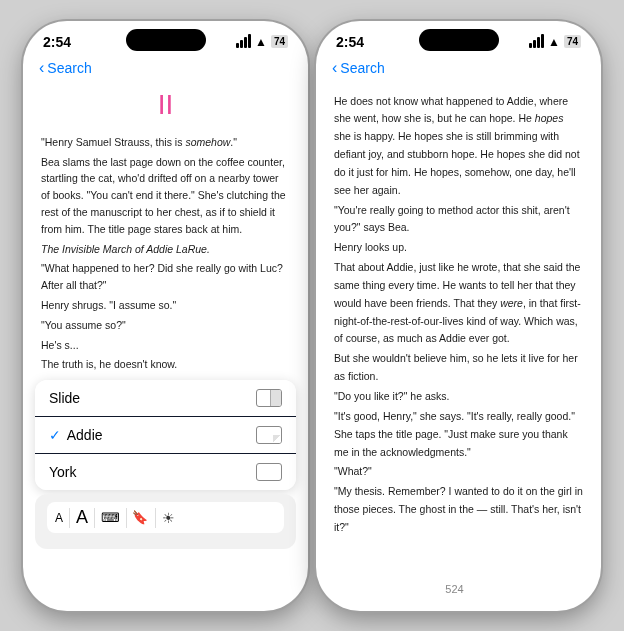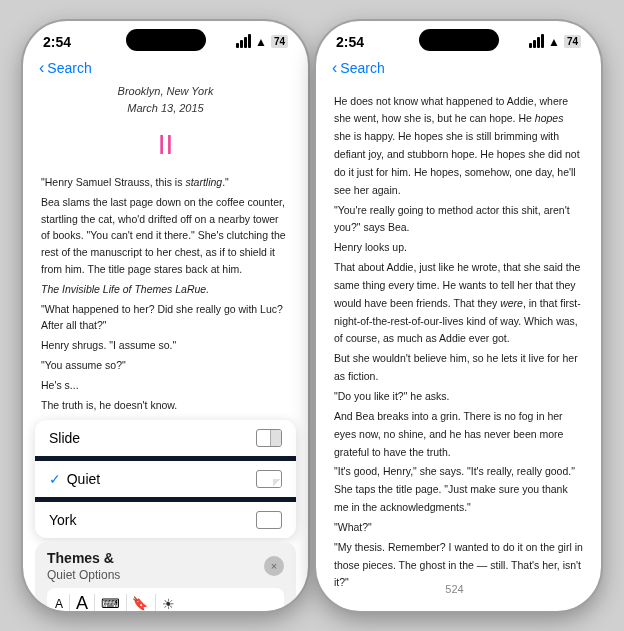--- a/index.html
+++ b/index.html
@@ -102,21 +102,21 @@
       padding: 0;
       box-shadow: 0 2px 12px rgba(0,0,0,0.15);
       overflow: hidden;
     }
     .slide-item {
       display: flex;
       align-items: center;
       justify-content: space-between;
       padding: 9px 14px;
       font-size: 14px;
-      border-bottom: 5px solid #0f172a;
+      border-bottom: 1px solid #0f172a;
     }
     .slide-item:last-child { border-bottom: none; }
     .slide-item-left { display: flex; align-items: center; gap: 6px; }
     .checkmark { color: #007AFF; font-size: 14px; }
     .slide-icon {
       width: 26px;
       height: 18px;
       border: 1.5px solid #888;
       border-radius: 3px;
       position: relative;
@@ -224,66 +224,56 @@
         <span style="font-size:10px;background:#ddd;padding:1px 3px;border-radius:2px;font-weight:600">74</span>
       </div>
     </div>
 
     <div class="nav-bar">
       <span class="nav-back-arrow">‹</span>
       <span style="color:#007AFF;font-size:14px">Search</span>
     </div>
 
     <div class="book-content">
-      <div class="book-header">
-        <div>Brooklyn, New York</div>
-        <div>March 13, 2015</div>
-      </div>
       <div class="chapter-num">II</div>
       <div class="book-text">
-        <p>"Henry Samuel Strauss, this is <em>startling</em>."</p>
+        <p>"Henry Samuel Strauss, this is <em>somehow</em>."</p>
         <p>Bea slams the last page down on the coffee counter, startling the cat, who'd drifted off on a nearby tower of books. "You can't end it there." She's clutching the rest of the manuscript to her chest, as if to shield it from him. The title page stares back at him.</p>
-        <p><em>The Invisible Life of Themes LaRue.</em></p>
+        <p><em>The Invisible March of Addie LaRue.</em></p>
         <p>"What happened to her? Did she really go with Luc? After all that?"</p>
         <p>Henry shrugs. "I assume so."</p>
         <p>"You assume so?"</p>
         <p>He's s...</p>
         <p>The truth is, he doesn't know.</p>
       </div>
     </div>
 
     <div class="slide-panel">
       <div class="slide-item">
         <div class="slide-item-left">
           <span style="font-size:14px">Slide</span>
         </div>
         <div class="slide-icon slide-type"></div>
       </div>
       <div class="slide-item">
         <div class="slide-item-left">
           <span class="checkmark">✓</span>
-          <span style="font-size:14px">Quiet</span>
+          <span style="font-size:14px">Addie</span>
         </div>
         <div class="slide-icon curl-type"></div>
       </div>
       <div class="slide-item">
         <div class="slide-item-left">
           <span style="font-size:14px">York</span>
         </div>
         <div style="width:26px;height:18px;border:1.5px solid #888;border-radius:3px;background:#fff"></div>
       </div>
     </div>
 
     <div class="themes-bar">
-      <div class="themes-header">
-        <span class="themes-title">Themes &amp; <br><span style="font-weight:400;font-size:12px;color:#555">Quiet Options</span></span>
-        <div class="themes-close">
-          <span>×</span>
-        </div>
-      </div>
 
       <div class="font-controls">
         <span class="font-a-small">A</span>
         <div class="font-divider"></div>
         <span class="font-a-large">A</span>
         <div class="font-divider"></div>
         <span style="font-size:13px">⌨</span>
         <div class="font-divider"></div>
         <span style="font-size:13px">🔖</span>
         <div class="font-divider"></div>
@@ -316,21 +306,20 @@
       <span style="color:#007AFF;font-size:14px">Search</span>
     </div>
 
     <div class="right-book-content">
       <p>He does not know what happened to Addie, where she went, how she is, but he can hope. He <em>hopes</em> she is happy. He hopes she is still brimming with defiant joy, and stubborn hope. He hopes she did not do it just for him. He hopes, somehow, one day, he'll see her again.</p>
       <p>"You're really going to method actor this shit, aren't you?" says Bea.</p>
       <p>Henry looks up.</p>
       <p>That about Addie, just like he wrote, that she said the same thing every time. He wants to tell her that they would have been friends. That they <em>were</em>, in that first-night-of-the-rest-of-our-lives kind of way. Which was, of course, as much as Addie ever got.</p>
       <p>But she wouldn't believe him, so he lets it live for her as fiction.</p>
       <p>"Do you like it?" he asks.</p>
-      <p>And Bea breaks into a grin. There is no fog in her eyes now, no shine, and he has never been more grateful to have the truth.</p>
       <p>"It's good, Henry," she says. "It's really, really good." She taps the title page. "Just make sure you thank me in the acknowledgments."</p>
       <p>"What?"</p>
       <p>"My thesis. Remember? I wanted to do it on the girl in those pieces. The ghost in the — still. That's her, isn't it?"</p>
 
     </div>
 
     <div class="page-number">524</div>
   </div>
 
 </div>

